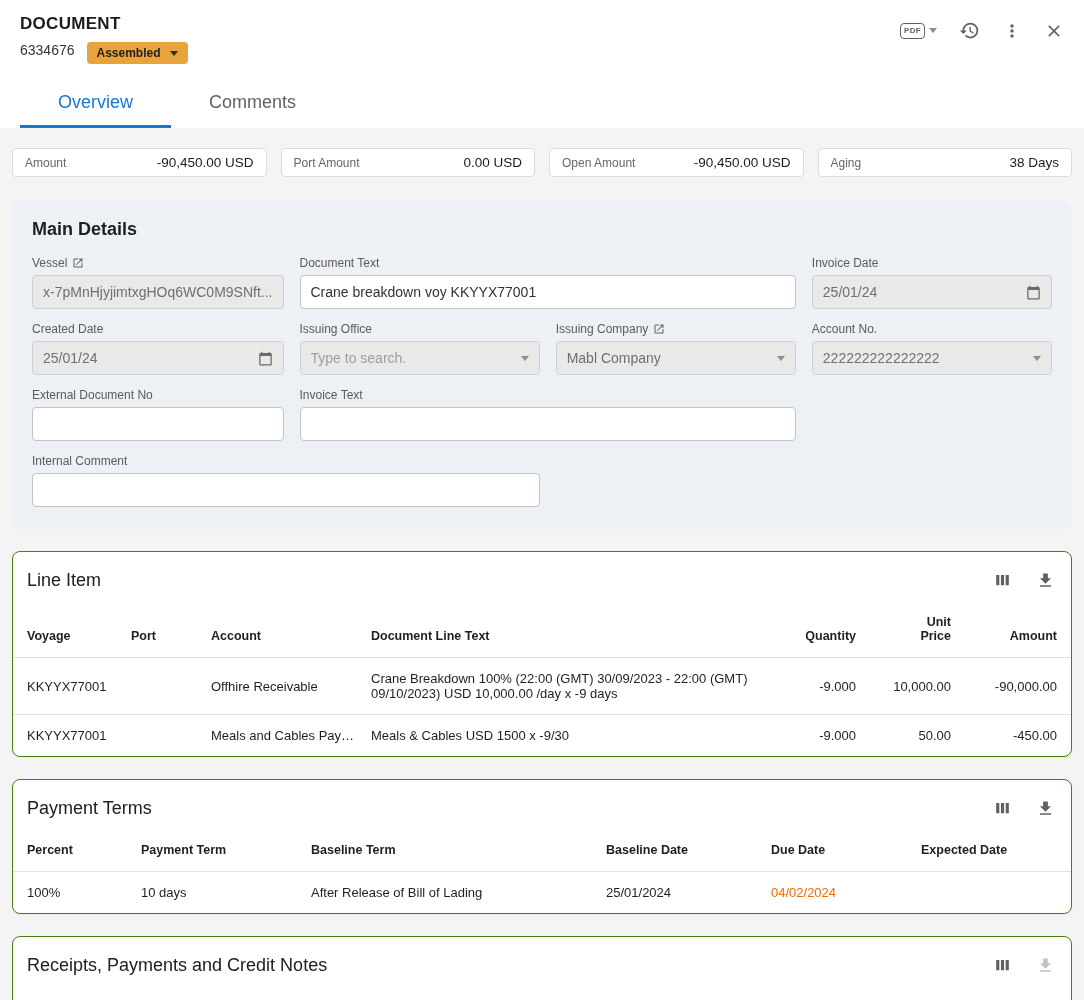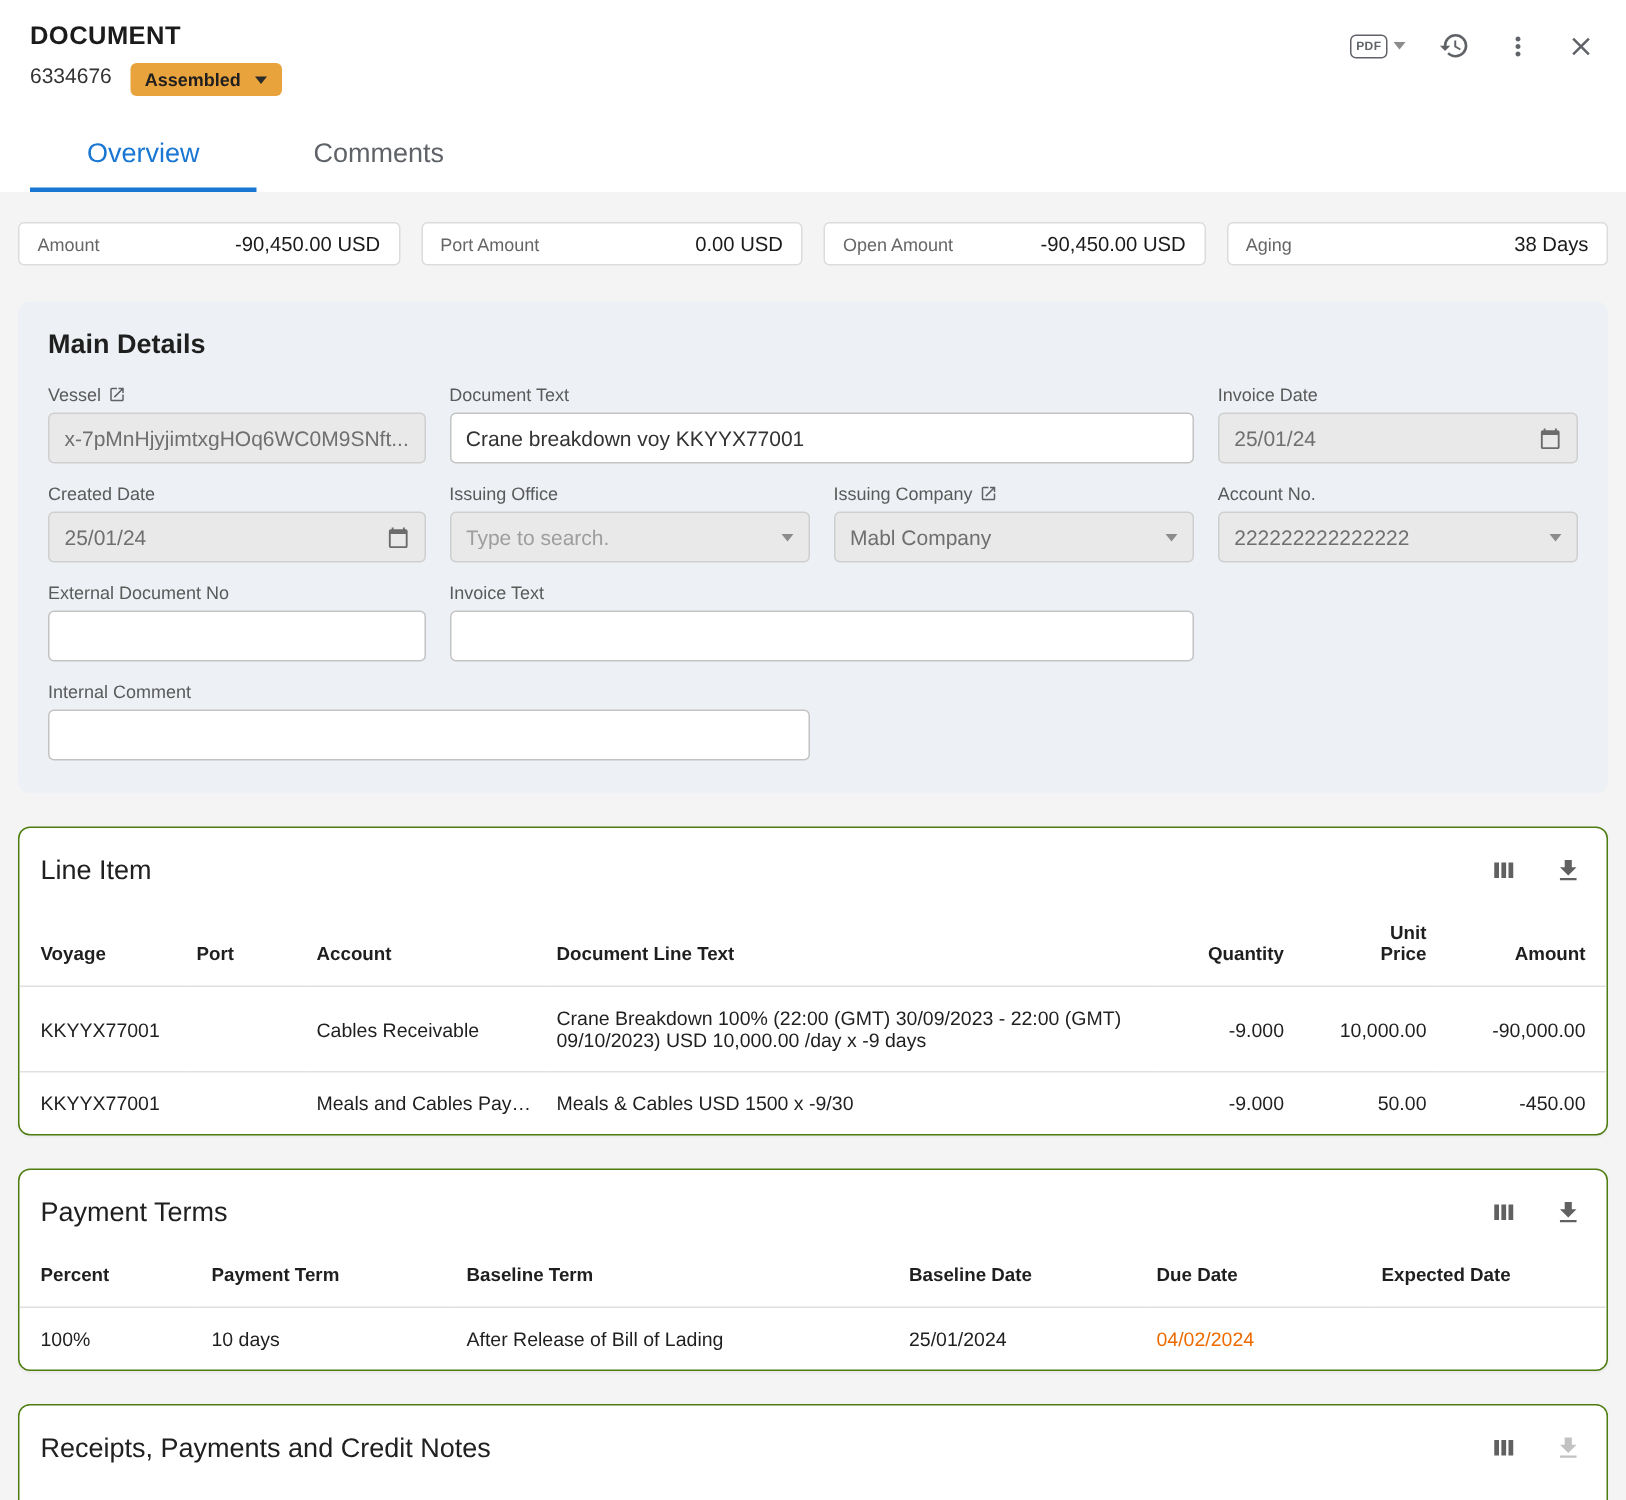--- a/index.html
+++ b/index.html
@@ -284,21 +284,21 @@
         <th>Document Line Text</th>
         <th class="num">Quantity</th>
         <th class="num th-narrow"><span>Unit Price</span></th>
         <th class="num">Amount</th>
       </tr>
     </thead>
     <tbody>
       <tr>
         <td>KKYYX77001</td>
         <td></td>
-        <td>Cables Receivable</td>
+        <td>Offhire Receivable</td>
         <td>Crane Breakdown 100% (22:00 (GMT) 30/09/2023 - 22:00 (GMT) 09/10/2023) USD 10,000.00 /day x -9 days</td>
         <td class="num">-9.000</td>
         <td class="num">10,000.00</td>
         <td class="num">-90,000.00</td>
       </tr>
       <tr>
         <td>KKYYX77001</td>
         <td></td>
         <td>Meals and Cables Pay…</td>
         <td>Meals &amp; Cables USD 1500 x -9/30</td>

